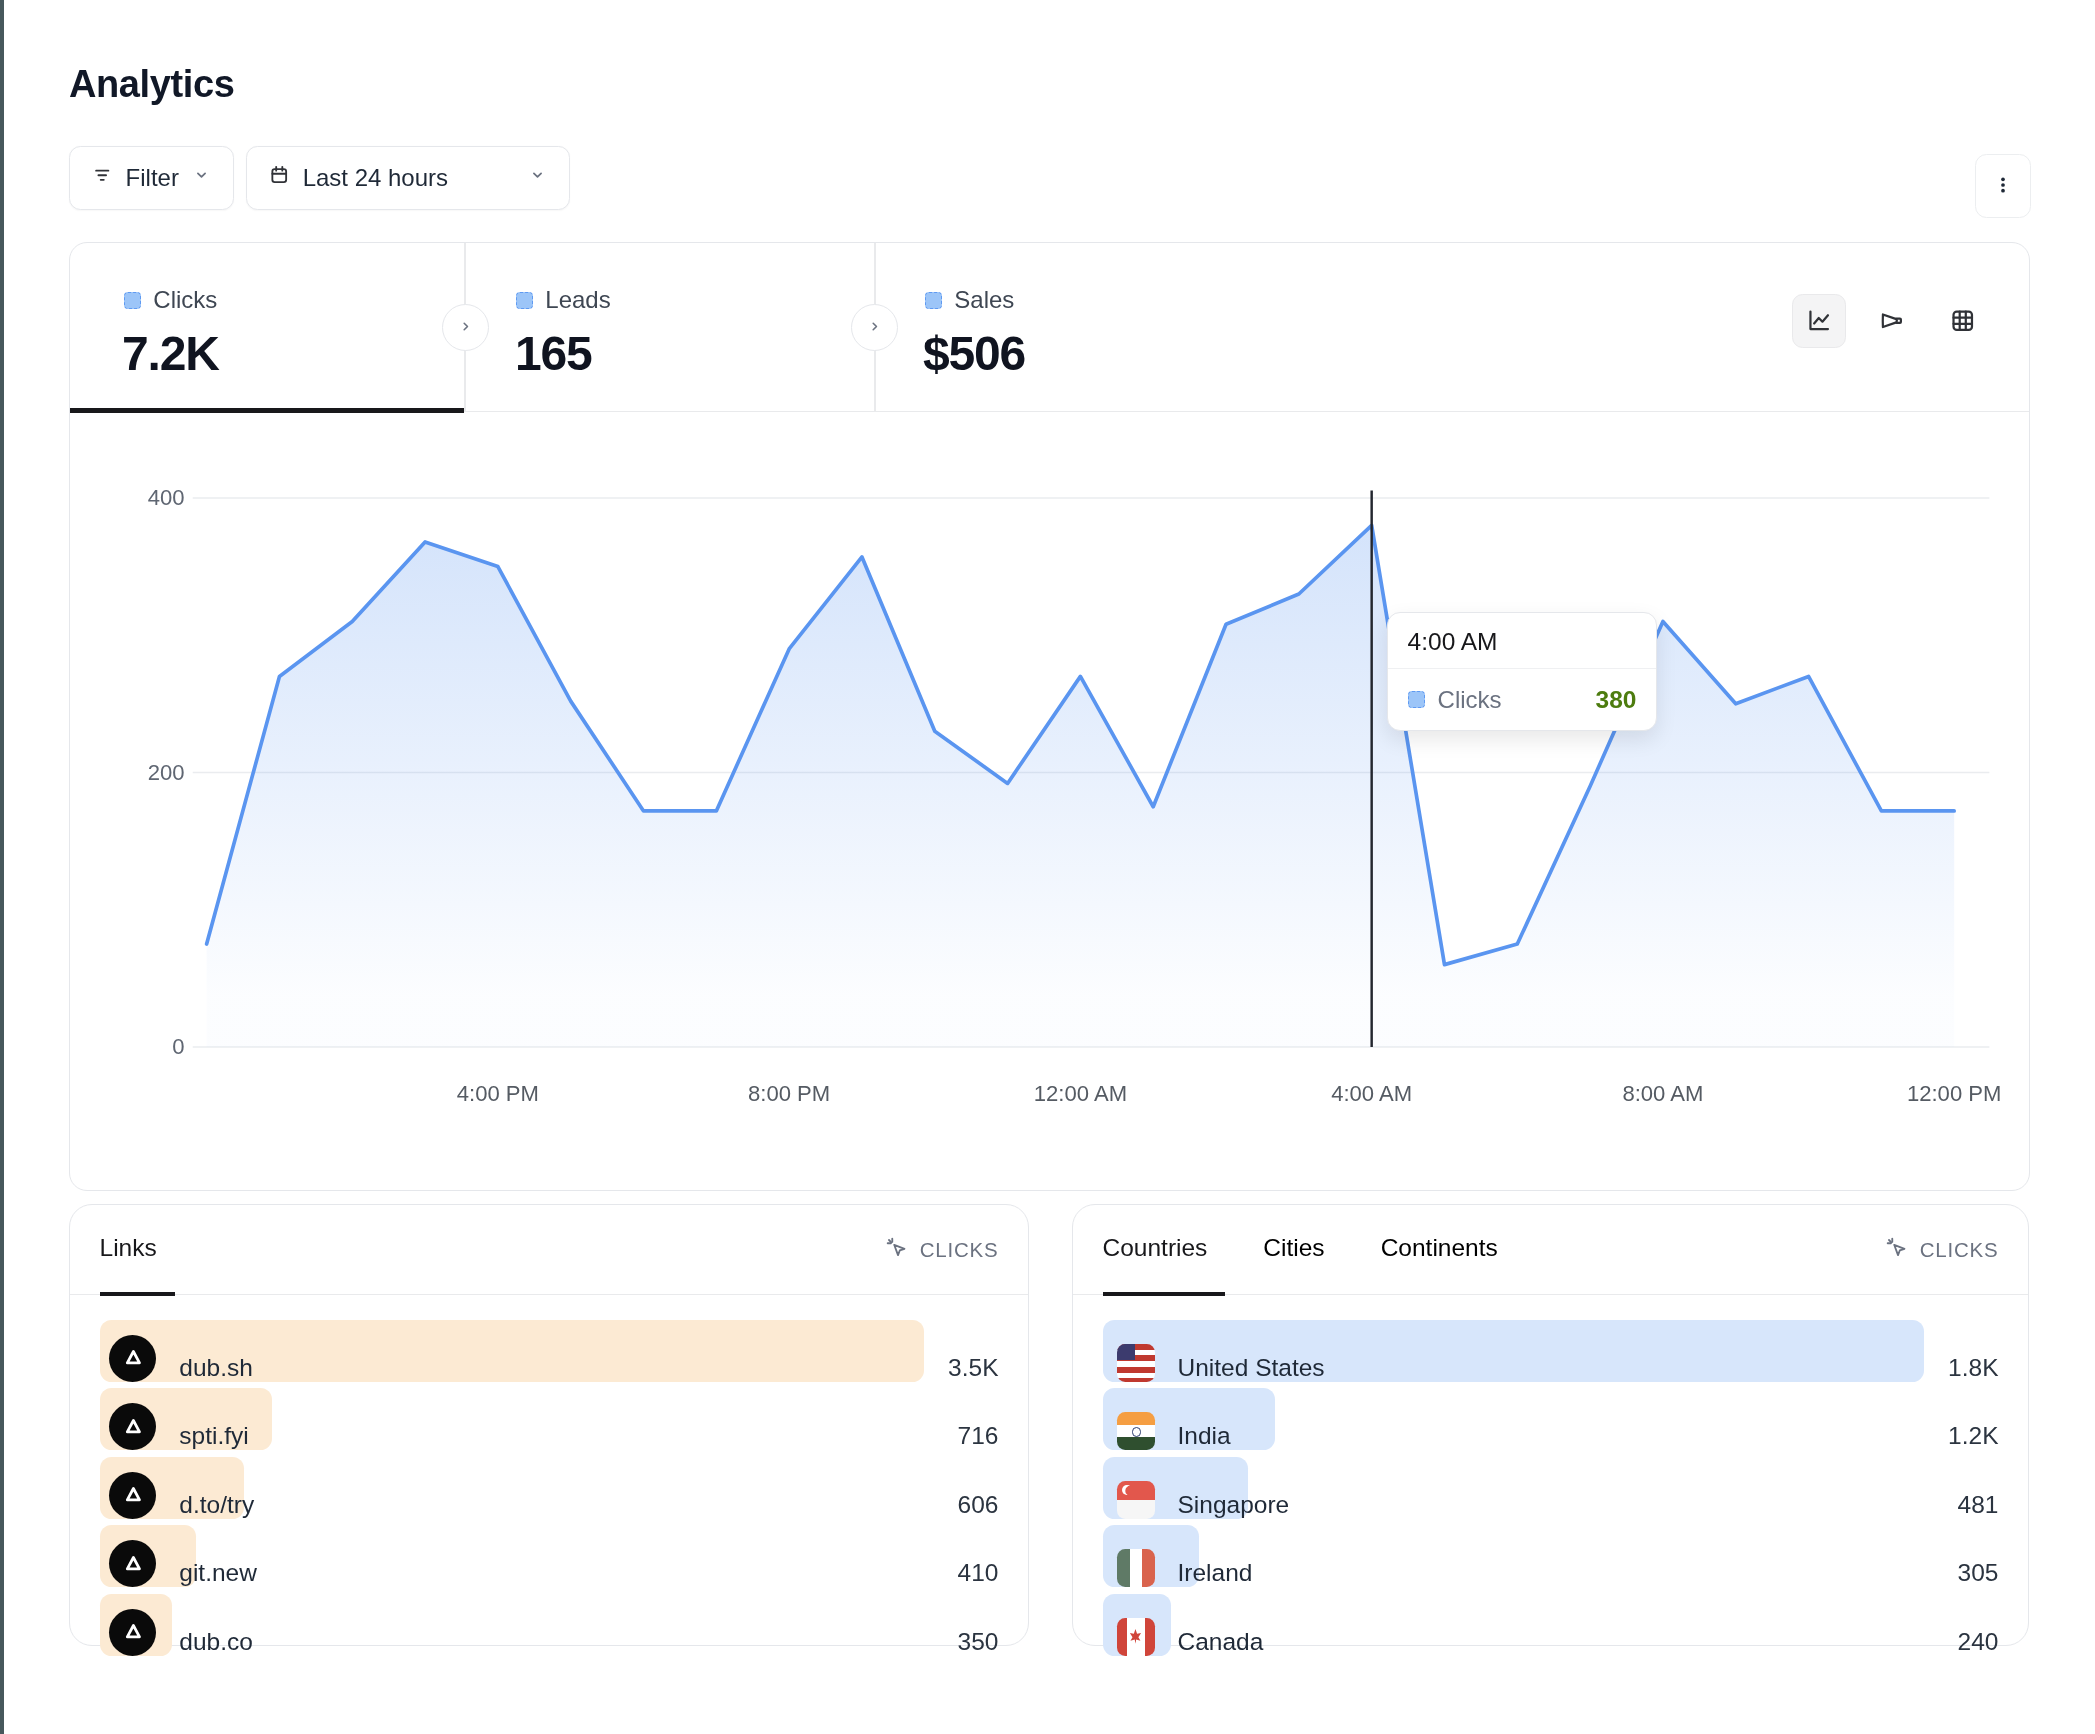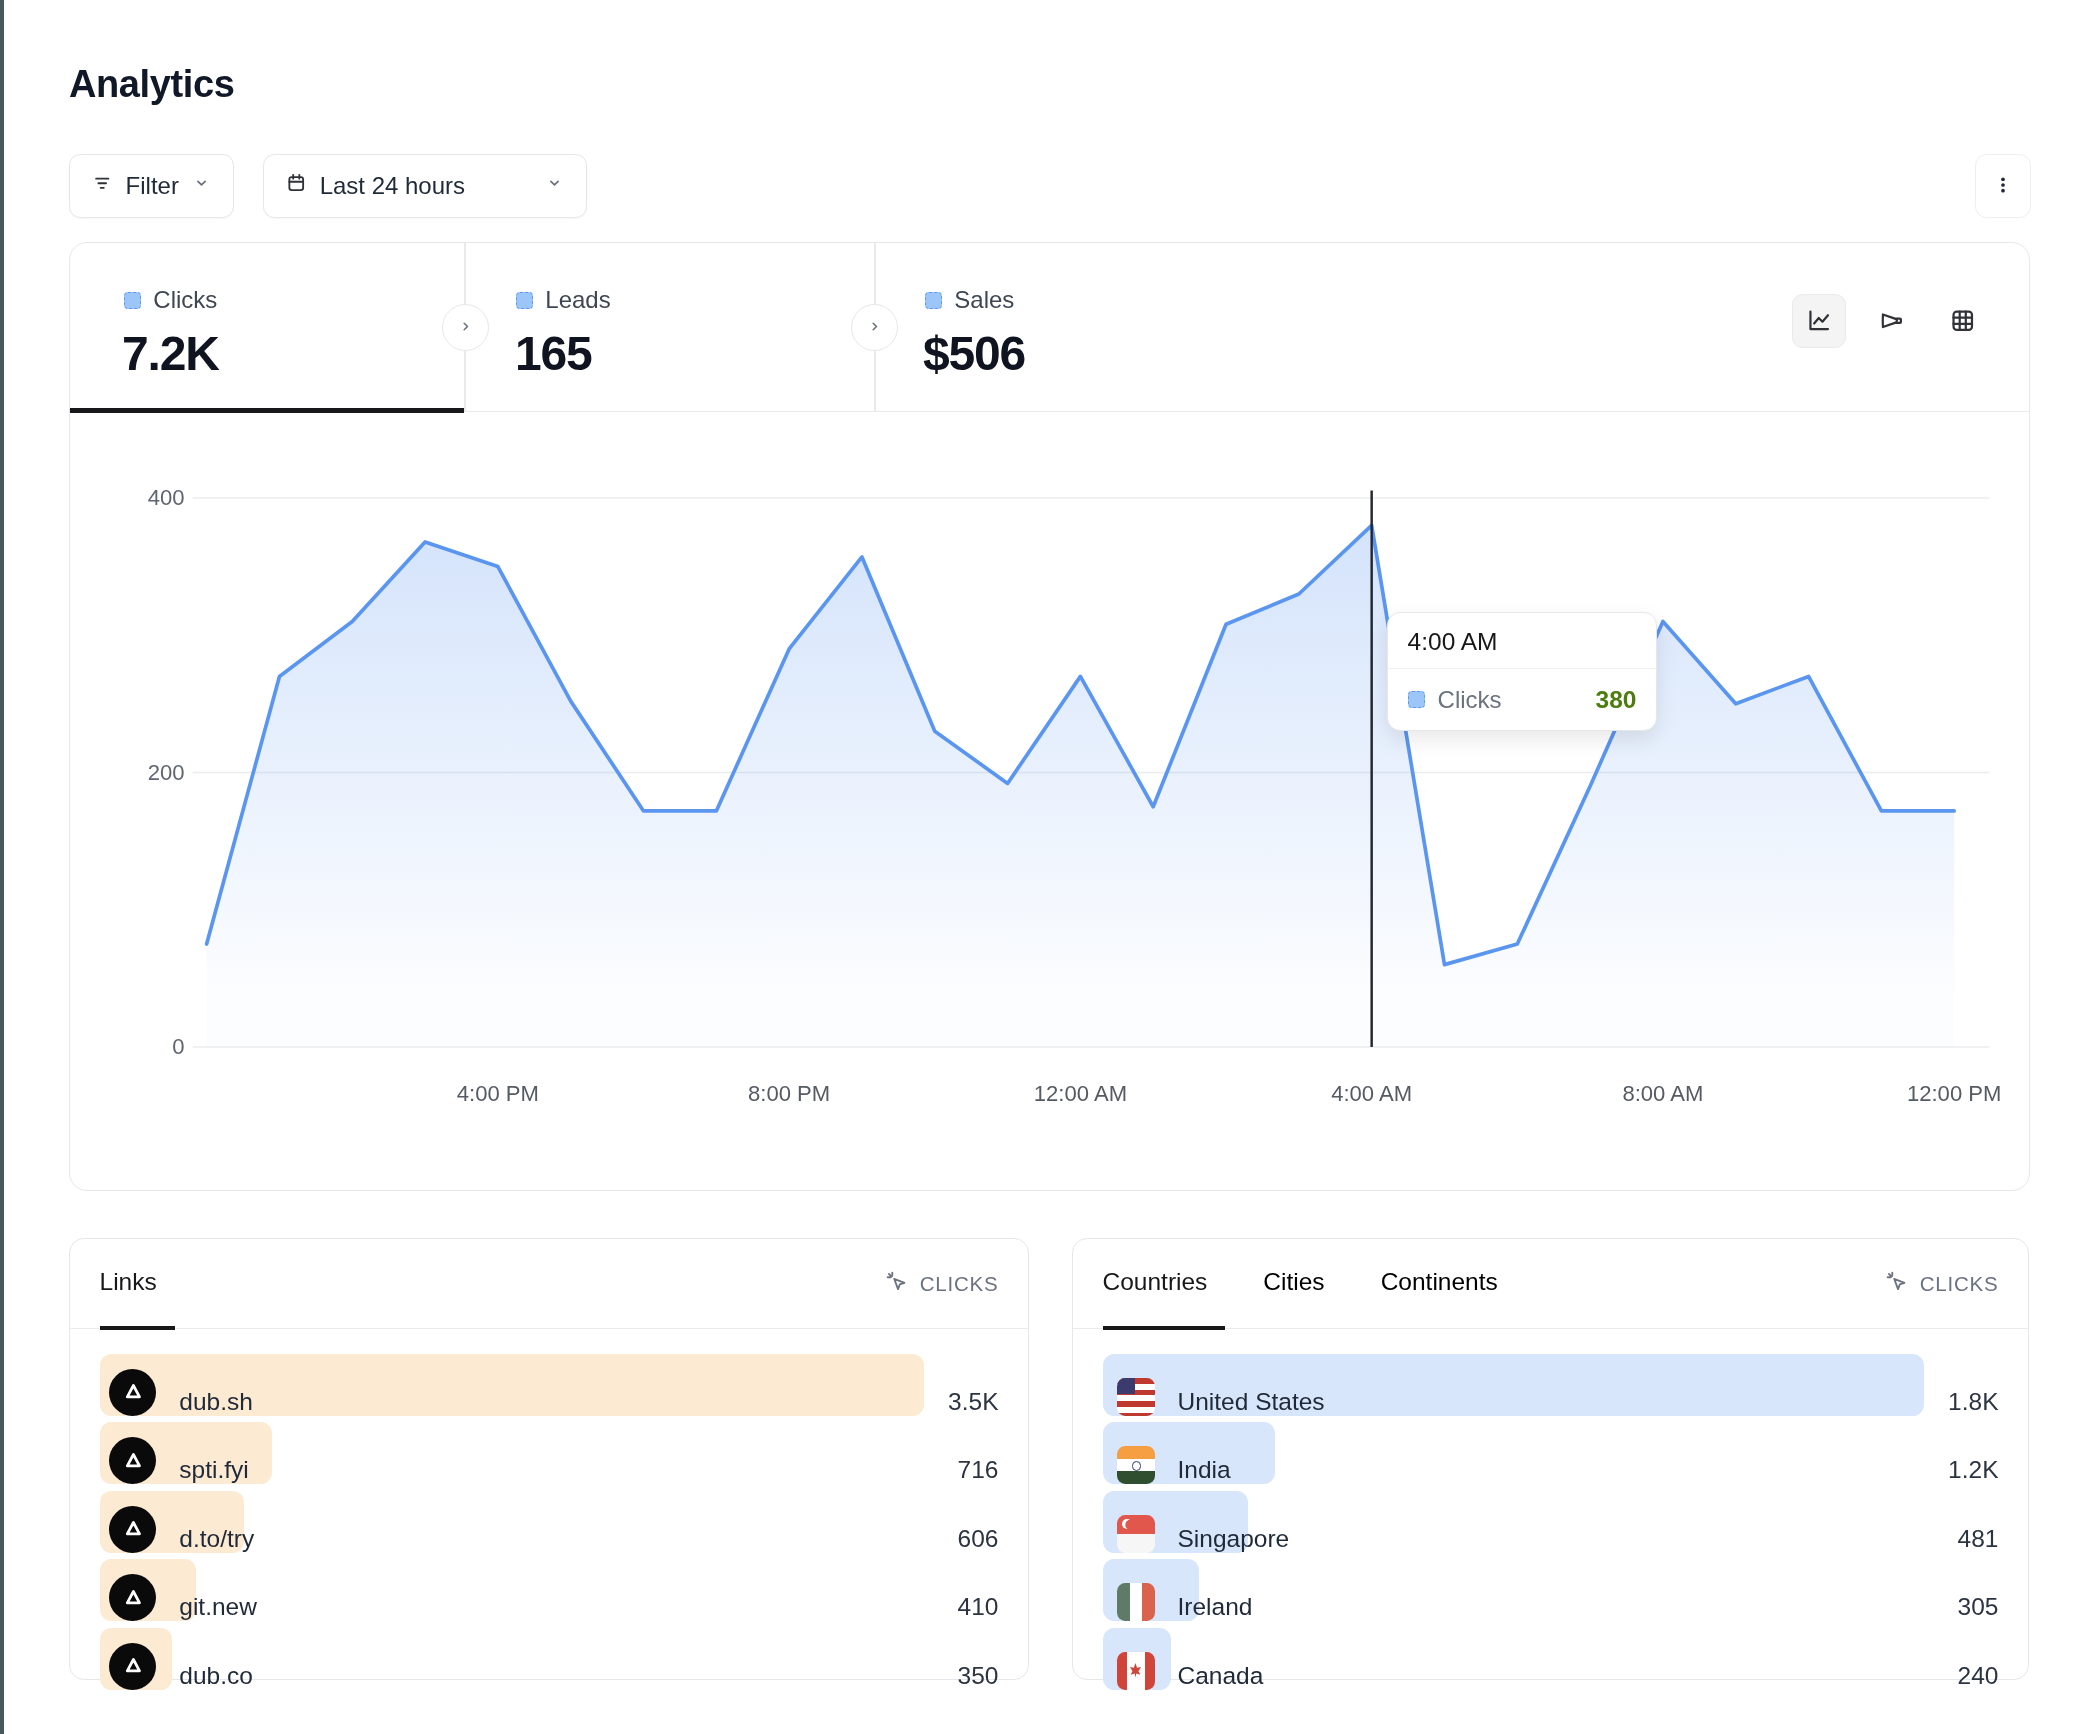--- a/index.html
+++ b/index.html
@@ -3,21 +3,21 @@
 <meta charset="utf-8">
 <style>
   * { margin:0; padding:0; box-sizing:border-box; }
   html,body { background:#fff; }
   body { font-family:"Liberation Sans","DejaVu Sans",sans-serif; color:#18181b; }
   .page { position:relative; width:2096px; height:1735px; background:#fff; overflow:hidden; }
   .edge-strip { position:absolute; left:0; top:0; width:4.1px; height:100%; background:#47585c; }
 
   
   .page-title { position:absolute; left:69px; top:63px; font-size:38px; font-weight:700; letter-spacing:-0.4px; color:#111827; }
-  .toolbar { position:absolute; left:69px; top:154px; height:56px; display:flex; gap:29px; }
+  .toolbar { position:absolute; left:69px; top:154px; height:56px; display:flex; gap:12px;align-items:flex-end; }
   .btn { display:flex; align-items:center; gap:11.5px; height:64px; padding:0 19.6px; background:#fff;
          border:1.6px solid #e5e7eb; border-radius:11.5px; font-size:24px; font-weight:500; color:#1f2937;
          box-shadow:0 0.8px 1.6px rgba(0,0,0,.03); cursor:pointer; }
   .btn svg { flex:none; }
   .btn-date { width:324px; }
   .btn-date .spacer { flex:1; }
   .kebab-btn { position:absolute; right:65px; top:154px; width:56px; height:64px; display:flex; align-items:center;
                justify-content:center; background:#fff; border:1.6px solid #eceef0; border-radius:11.5px; cursor:pointer; }
 
   
@@ -42,21 +42,21 @@
   #chart-svg { position:absolute; left:0; top:0; }
   .tooltip { position:absolute; width:270px; border:1.2px solid #e5e7eb; border-radius:13px; background:#fff;
              box-shadow:0 8.2px 21px rgba(0,0,0,.09); z-index:5; }
   .tooltip-title { padding:14.7px 19.6px 12.3px; font-size:24.5px; color:#18181b; }
   .tooltip-sep { height:1.2px; background:#eff0f2; }
   .tooltip-row { display:flex; align-items:center; gap:13px; padding:16.4px 19.6px; }
   .tooltip-row .tname { font-size:24px; color:#6b7280; }
   .tooltip-row .tval { margin-left:auto; font-size:24.5px; font-weight:700; color:#4d7c0f; }
 
   
-  .panel { position:absolute; top:1238px; height:442px; border:1.6px solid #e5e7eb; border-radius:15px; background:#fff; }
+  .panel { position:absolute; top:1204px; height:442px; border:1.6px solid #e5e7eb; border-radius:23px; background:#fff; }
   .panel-links { left:69px; width:960px; }
   .panel-countries { left:1072px; width:957px; }
   .panel-head { position:relative; display:flex; align-items:center; height:90px; padding:0 29.5px;
                 border-bottom:1.6px solid #e9eaec; }
   .ptabs { display:flex; gap:38px; height:100%; }
   .ptab { display:flex; align-items:center; font-size:24.5px; font-weight:500; color:#000000; cursor:pointer;
           border-bottom:4.1px solid transparent; margin-bottom:-1.6px; padding:0 18px 0 0; }
   .ptab.active { color:#18181b; border-bottom-color:#18181b; }
   .metric { margin-left:auto; display:flex; align-items:center; gap:9.8px; color:#6b7280; }
   .metric .mlabel { font-size:20.5px; font-weight:500; letter-spacing:0.8px; }

